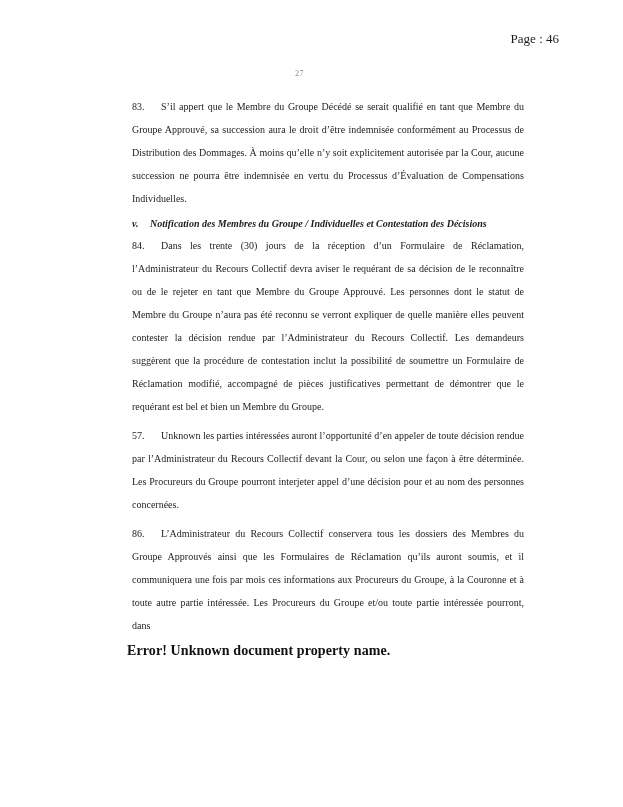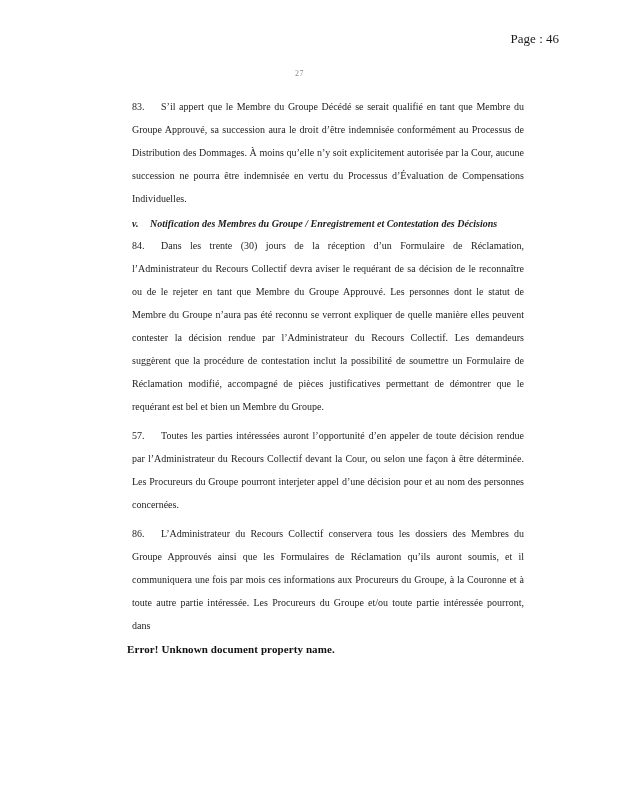--- a/index.html
+++ b/index.html
@@ -65,50 +65,50 @@
     display: inline-block;
     width: 18px;
     font-weight: bold;
     font-style: italic;
   }
   .footer-error {
     position: absolute;
     left: 127px;
     top: 643px;
     font-weight: bold;
-    font-size: 11px;
+    font-size: 14px;
     color: #111111;
     letter-spacing: 0.1px;
   }
 </style>
 </head>
 <body>
 
 <div class="page">
 
   <div class="corner-page-label">Page : 46</div>
 
   <div class="folio-number">27</div>
 
   <div class="content">
 
     <p class="para">
       <span class="pnum">83.</span><span>S’il appert que le Membre du Groupe Décédé se serait qualifié en tant que Membre du Groupe Approuvé, sa succession aura le droit d’être indemnisée conformément au Processus de Distribution des Dommages. À moins qu’elle n’y soit explicitement autorisée par la Cour, aucune succession ne pourra être indemnisée en vertu du Processus d’Évaluation de Compensations Individuelles.</span>
     </p>
 
     <p class="section-heading">
-      <span class="hnum">v.</span><span>Notification des Membres du Groupe / Enregistrement et Contestation des Décisions</span>
+      <span class="hnum">v.</span><span>Notification des Membres du Groupe / Individuelles et Contestation des Décisions</span>
     </p>
 
     <p class="para">
       <span class="pnum">84.</span><span>Dans les trente (30) jours de la réception d’un Formulaire de Réclamation, l’Administrateur du Recours Collectif devra aviser le requérant de sa décision de le reconnaître ou de le rejeter en tant que Membre du Groupe Approuvé. Les personnes dont le statut de Membre du Groupe n’aura pas été reconnu se verront expliquer de quelle manière elles peuvent contester la décision rendue par l’Administrateur du Recours Collectif. Les demandeurs suggèrent que la procédure de contestation inclut la possibilité de soumettre un Formulaire de Réclamation modifié, accompagné de pièces justificatives permettant de démontrer que le requérant est bel et bien un Membre du Groupe.</span>
     </p>
 
     <p class="para">
-      <span class="pnum">57.</span><span>Toutes les parties intéressées auront l’opportunité d’en appeler de toute décision rendue par l’Administrateur du Recours Collectif devant la Cour, ou selon une façon à être déterminée. Les Procureurs du Groupe pourront interjeter appel d’une décision pour et au nom des personnes concernées.</span>
+      <span class="pnum">57.</span><span>Unknown les parties intéressées auront l’opportunité d’en appeler de toute décision rendue par l’Administrateur du Recours Collectif devant la Cour, ou selon une façon à être déterminée. Les Procureurs du Groupe pourront interjeter appel d’une décision pour et au nom des personnes concernées.</span>
     </p>
 
     <p class="para">
       <span class="pnum">86.</span><span>L’Administrateur du Recours Collectif conservera tous les dossiers des Membres du Groupe Approuvés ainsi que les Formulaires de Réclamation qu’ils auront soumis, et il communiquera une fois par mois ces informations aux Procureurs du Groupe, à la Couronne et à toute autre partie intéressée.  Les Procureurs du Groupe et/ou toute partie intéressée pourront, dans</span>
     </p>
 
   </div>
 
   <div class="footer-error">Error! Unknown document property name.</div>
 

